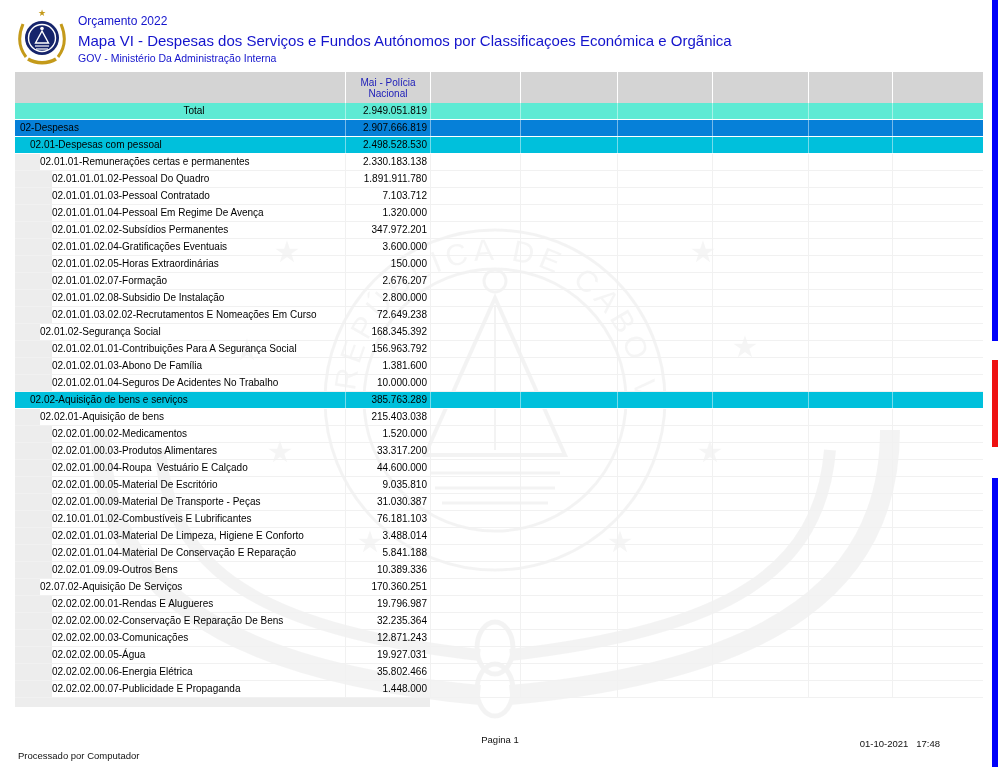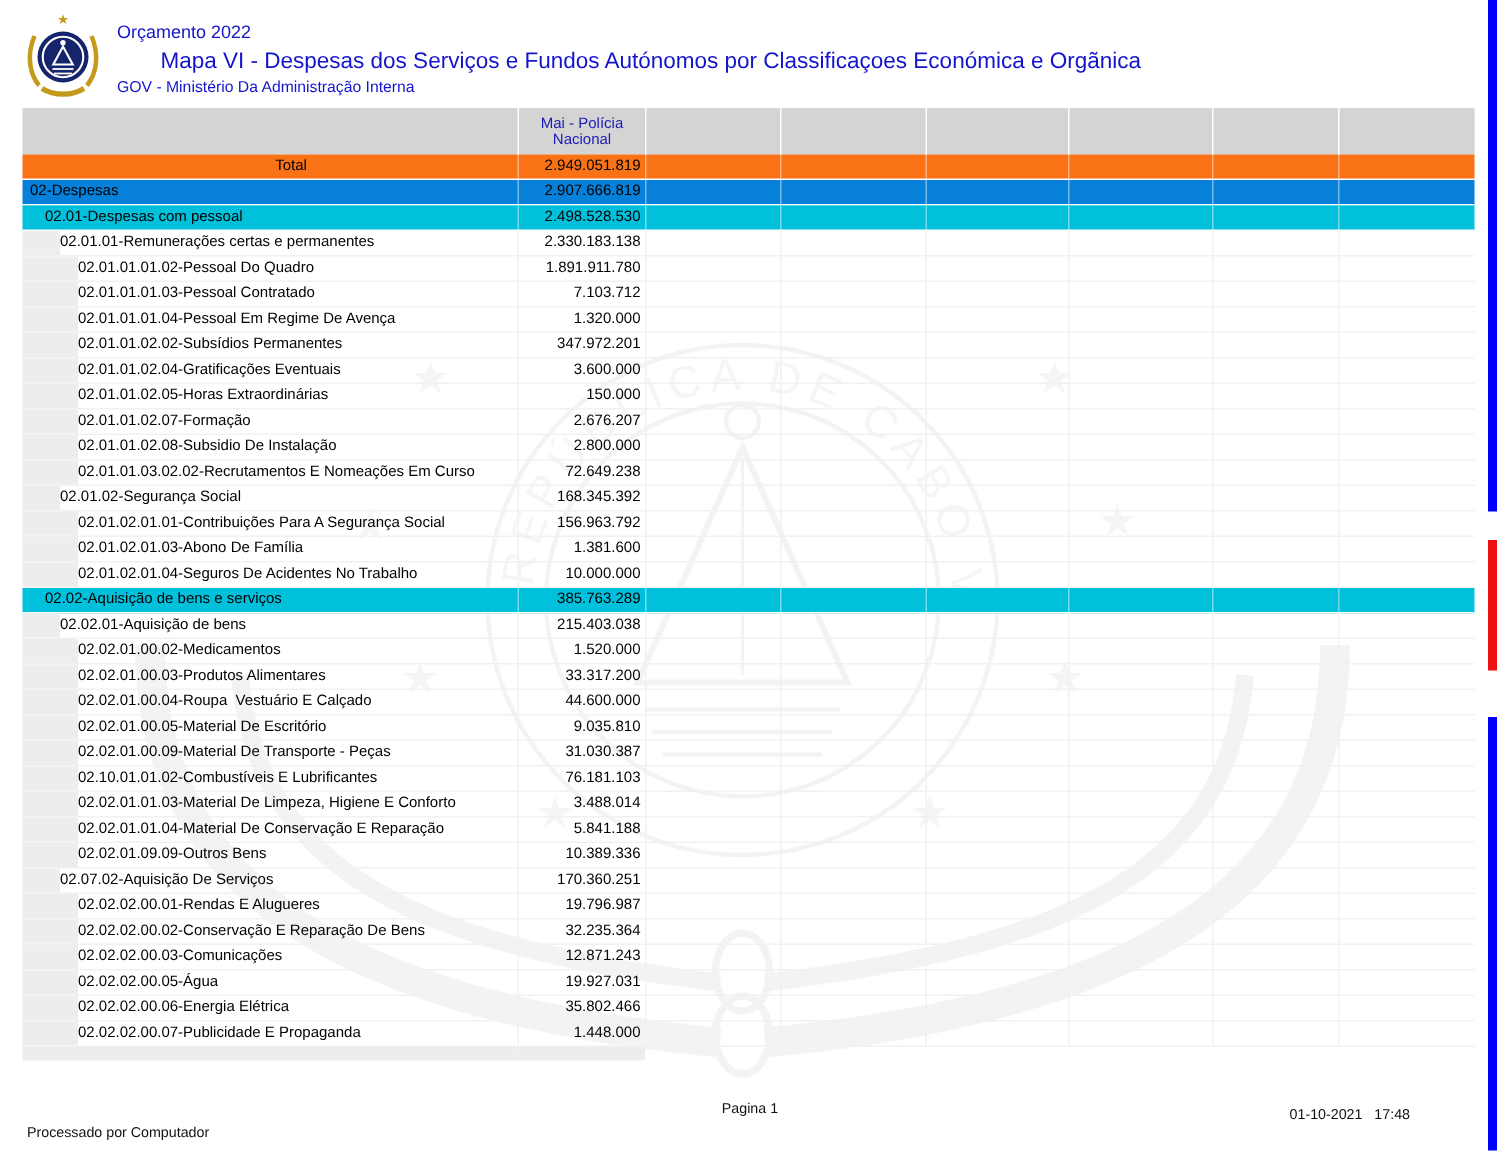--- a/index.html
+++ b/index.html
@@ -2,21 +2,21 @@
 <html><head>
 <meta charset="utf-8">
 <style>
   html,body { margin:0; padding:0; background:#fff; }
   .page { position:relative; width:1000px; height:773px; background:#ffffff; overflow:hidden;
           font-family:"Liberation Sans", sans-serif; }
 
   
   .doc-header { position:absolute; left:78px; top:14px; z-index:4; color:#1414cc; }
   .doc-line1 { font-size:12px; }
-  .doc-line2 { font-size:15px; margin-top:4px;margin-left:29px; }
+  .doc-line2 { font-size:15px; margin-top:4px; }
   .doc-line3 { font-size:10.5px; margin-top:3px; }
   .logo { position:absolute; left:16px; top:8px; z-index:4; }
 
   
   .watermark { position:absolute; left:40px; top:150px; z-index:1; opacity:0.08; }
 
   
   .table { position:absolute; left:15px; top:72px; width:968px; z-index:2; }
   .thead { display:flex; height:31px; background:#d4d4d4; }
   .thead .hlabel { width:330px; box-sizing:border-box; }
@@ -30,21 +30,21 @@
   .label { flex:1 1 auto; line-height:16px; white-space:pre; overflow:hidden; }
   .value { flex:0 0 85px; text-align:right; line-height:16px; padding-right:3px; }
   .c3 { flex:0 0 90px; } .c4 { flex:0 0 97px; } .c5 { flex:0 0 95px; }
   .c6 { flex:0 0 96px; } .c7 { flex:0 0 84px; } .c8 { flex:0 0 91px; }
 
   .s-plain { border-bottom:1px solid #f1f1f1; }
   .s-plain .indent { background:#ededed; }
   .s-plain .value, .s-plain .extra { border-left:1px solid #f1f1f1; }
 
   .s-total, .s-l0, .s-l1 { border-bottom:1px solid #ffffff; }
-  .s-total { background:#f97316;padding-left:28px; }
+  .s-total { background:#5eead4;padding-left:28px; }
   .s-l0 { background:#0680d8; }
   .s-l1 { background:#00c0dc; }
   .s-total .value, .s-total .extra,
   .s-l0 .value, .s-l0 .extra,
   .s-l1 .value, .s-l1 .extra { border-left:1px solid rgba(255,255,255,0.45); }
   .s-total .label { text-align:center; }
 
   .s-end { height:9px; }
   .s-end .label, .s-end .value { background:#ededed; }
 

